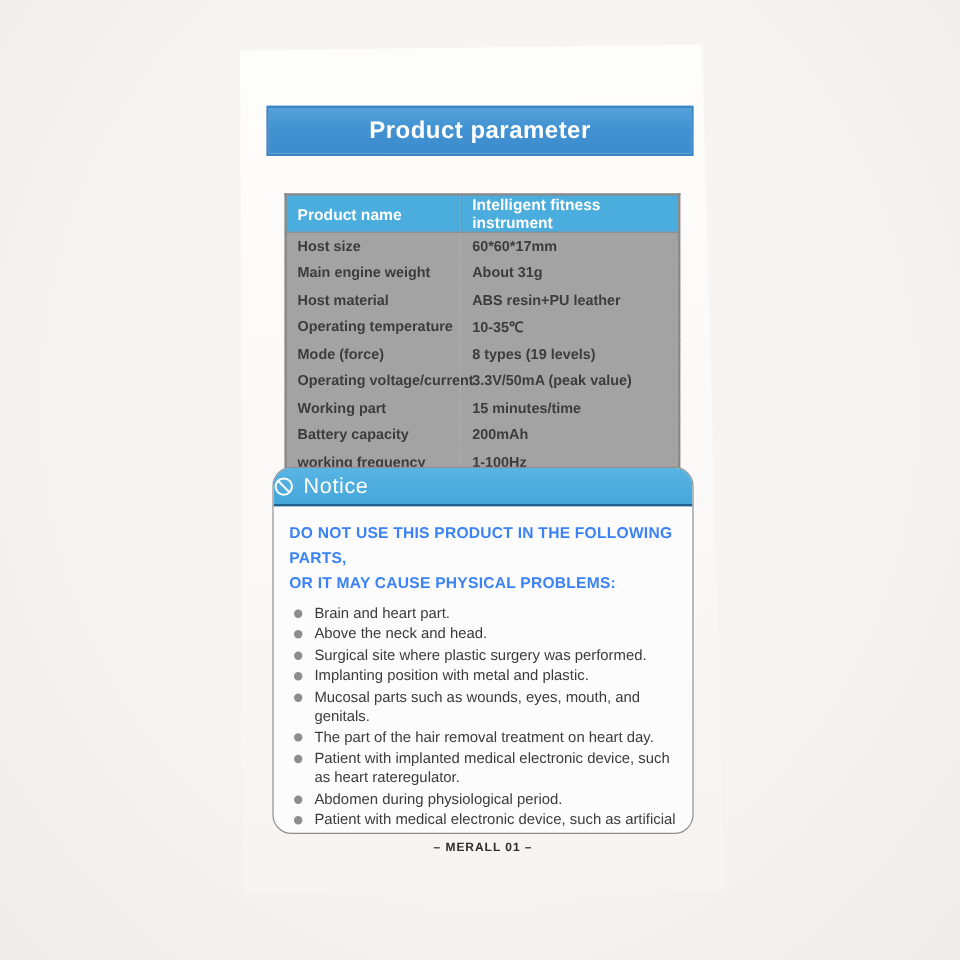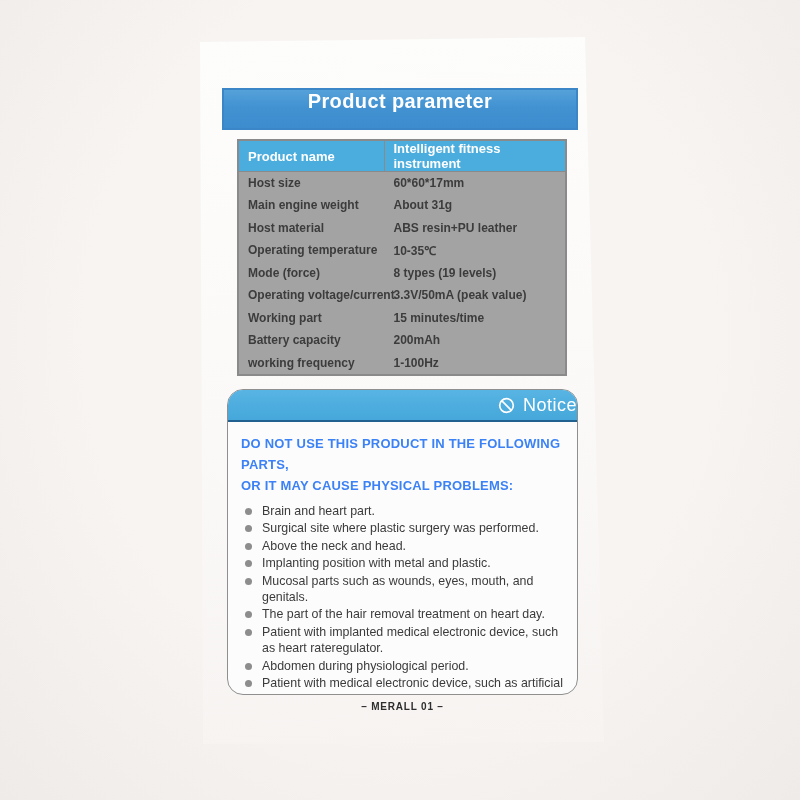--- a/index.html
+++ b/index.html
@@ -18,28 +18,28 @@
     clip-path:polygon(5px 9px, 390px 4px, 409px 709px, 8px 711px);
     box-shadow:inset 0 0 0 2px rgba(190,182,176,.35);
     pointer-events:none;
   }
   .print{position:absolute;left:195px;top:33px;width:415px;height:715px;}
 
   .banner{
     position:absolute;left:27px;top:55px;width:356px;height:42px;
     background:linear-gradient(180deg,#55a1d9 0%,#4292d2 45%,#3d8ccd 100%);
     border:2px solid #3a86c6;box-sizing:border-box;
-    display:flex;align-items:flex-start;justify-content:center;
+    display:flex;align-items:center;justify-content:center;
   }
   .banner-title{
     color:#ffffff;font-size:20px;font-weight:bold;letter-spacing:.4px;
   }
 
   table.params{
-    position:absolute;left:42px;top:106px;width:328px;
+    position:absolute;left:42px;top:128px;width:328px;
     border-collapse:collapse;table-layout:fixed;
     border:2px solid #8a8a8a;
   }
   table.params col.c1{width:146px;}
   table.params col.c2{width:182px;}
   table.params th{
     background:#4badde;color:#ffffff;font-size:13px;font-weight:bold;
     text-align:left;padding:0 0 0 9px;height:29px;border:1px solid #8a8a8a;
   }
   table.params td{
@@ -49,21 +49,21 @@
   }
 
   .notice-box{
     position:absolute;left:32px;top:356px;width:351px;height:306px;
     border:1.4px solid #8f8f8f;border-radius:16px;background:#fdfcfc;
     box-sizing:border-box;overflow:hidden;
   }
   .notice-band{
     height:30px;background:linear-gradient(180deg,#58b4e3 0%,#45a7da 100%);
     border-bottom:2px solid #20618f;
-    display:flex;align-items:center;justify-content:flex-end;gap:8px;
+    display:flex;align-items:center;justify-content:flex-start;gap:8px;
   }
   .notice-title{color:#ffffff;font-size:18px;letter-spacing:.5px;}
   .prohibit{width:17px;height:17px;display:block;}
 
   .warning{
     margin:11px 13px 7px 13px;font-size:13px;font-weight:bold;
     color:#3b82f6;line-height:21px;letter-spacing:.2px;
   }
   ul.notice-list{margin:4px 8px 0 13px;padding:0;list-style:none;}
   ul.notice-list li{
@@ -151,22 +151,22 @@
       <span class="notice-title">Notice</span>
     </div>
 
     <div class="warning">
       <div>DO NOT USE THIS PRODUCT IN THE FOLLOWING PARTS,</div>
       <div>OR IT MAY CAUSE PHYSICAL PROBLEMS:</div>
     </div>
 
     <ul class="notice-list">
       <li><span class="dot"></span><span>Brain and heart part.</span></li>
+      <li><span class="dot"></span><span>Above the neck and head.</span></li>
       <li><span class="dot"></span><span>Surgical site where plastic surgery was performed.</span></li>
-      <li><span class="dot"></span><span>Above the neck and head.</span></li>
       <li><span class="dot"></span><span>Implanting position with metal and plastic.</span></li>
       <li><span class="dot"></span><span>Mucosal parts such as wounds, eyes, mouth, and genitals.</span></li>
       <li><span class="dot"></span><span>The part of the hair removal treatment on heart day.</span></li>
       <li><span class="dot"></span><span>Patient with implanted medical electronic device, such as heart rateregulator.</span></li>
       <li><span class="dot"></span><span>Abdomen during physiological period.</span></li>
       <li><span class="dot"></span><span>Patient with medical electronic device, such as artificial heart and lung.</span></li>
 
     </ul>
   </div>
 

